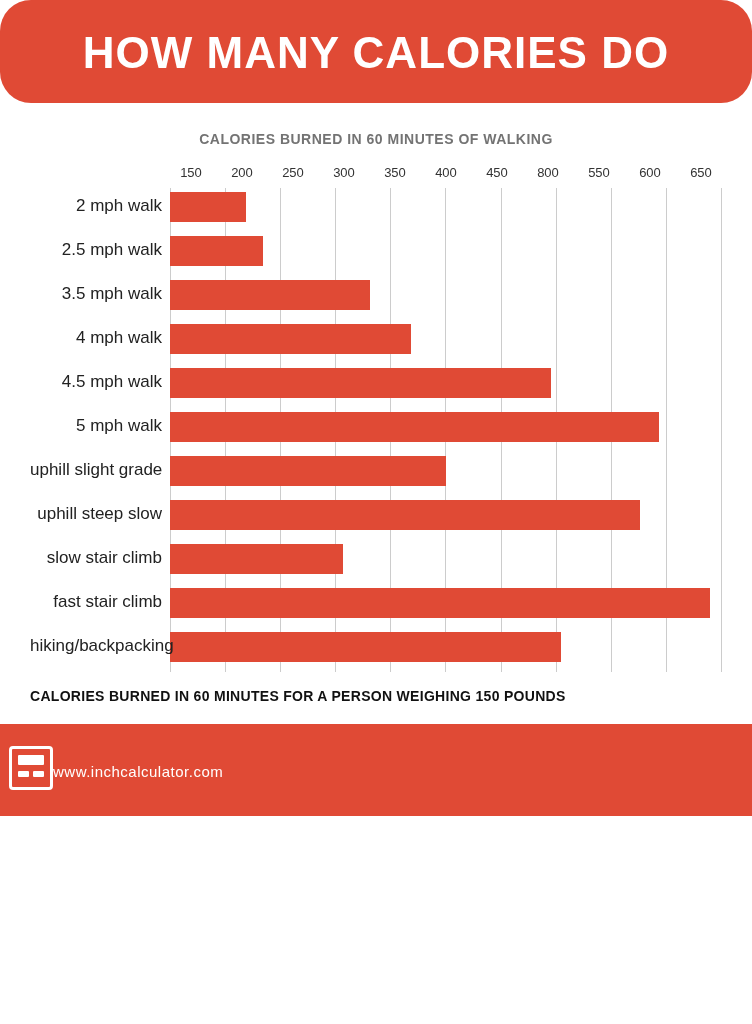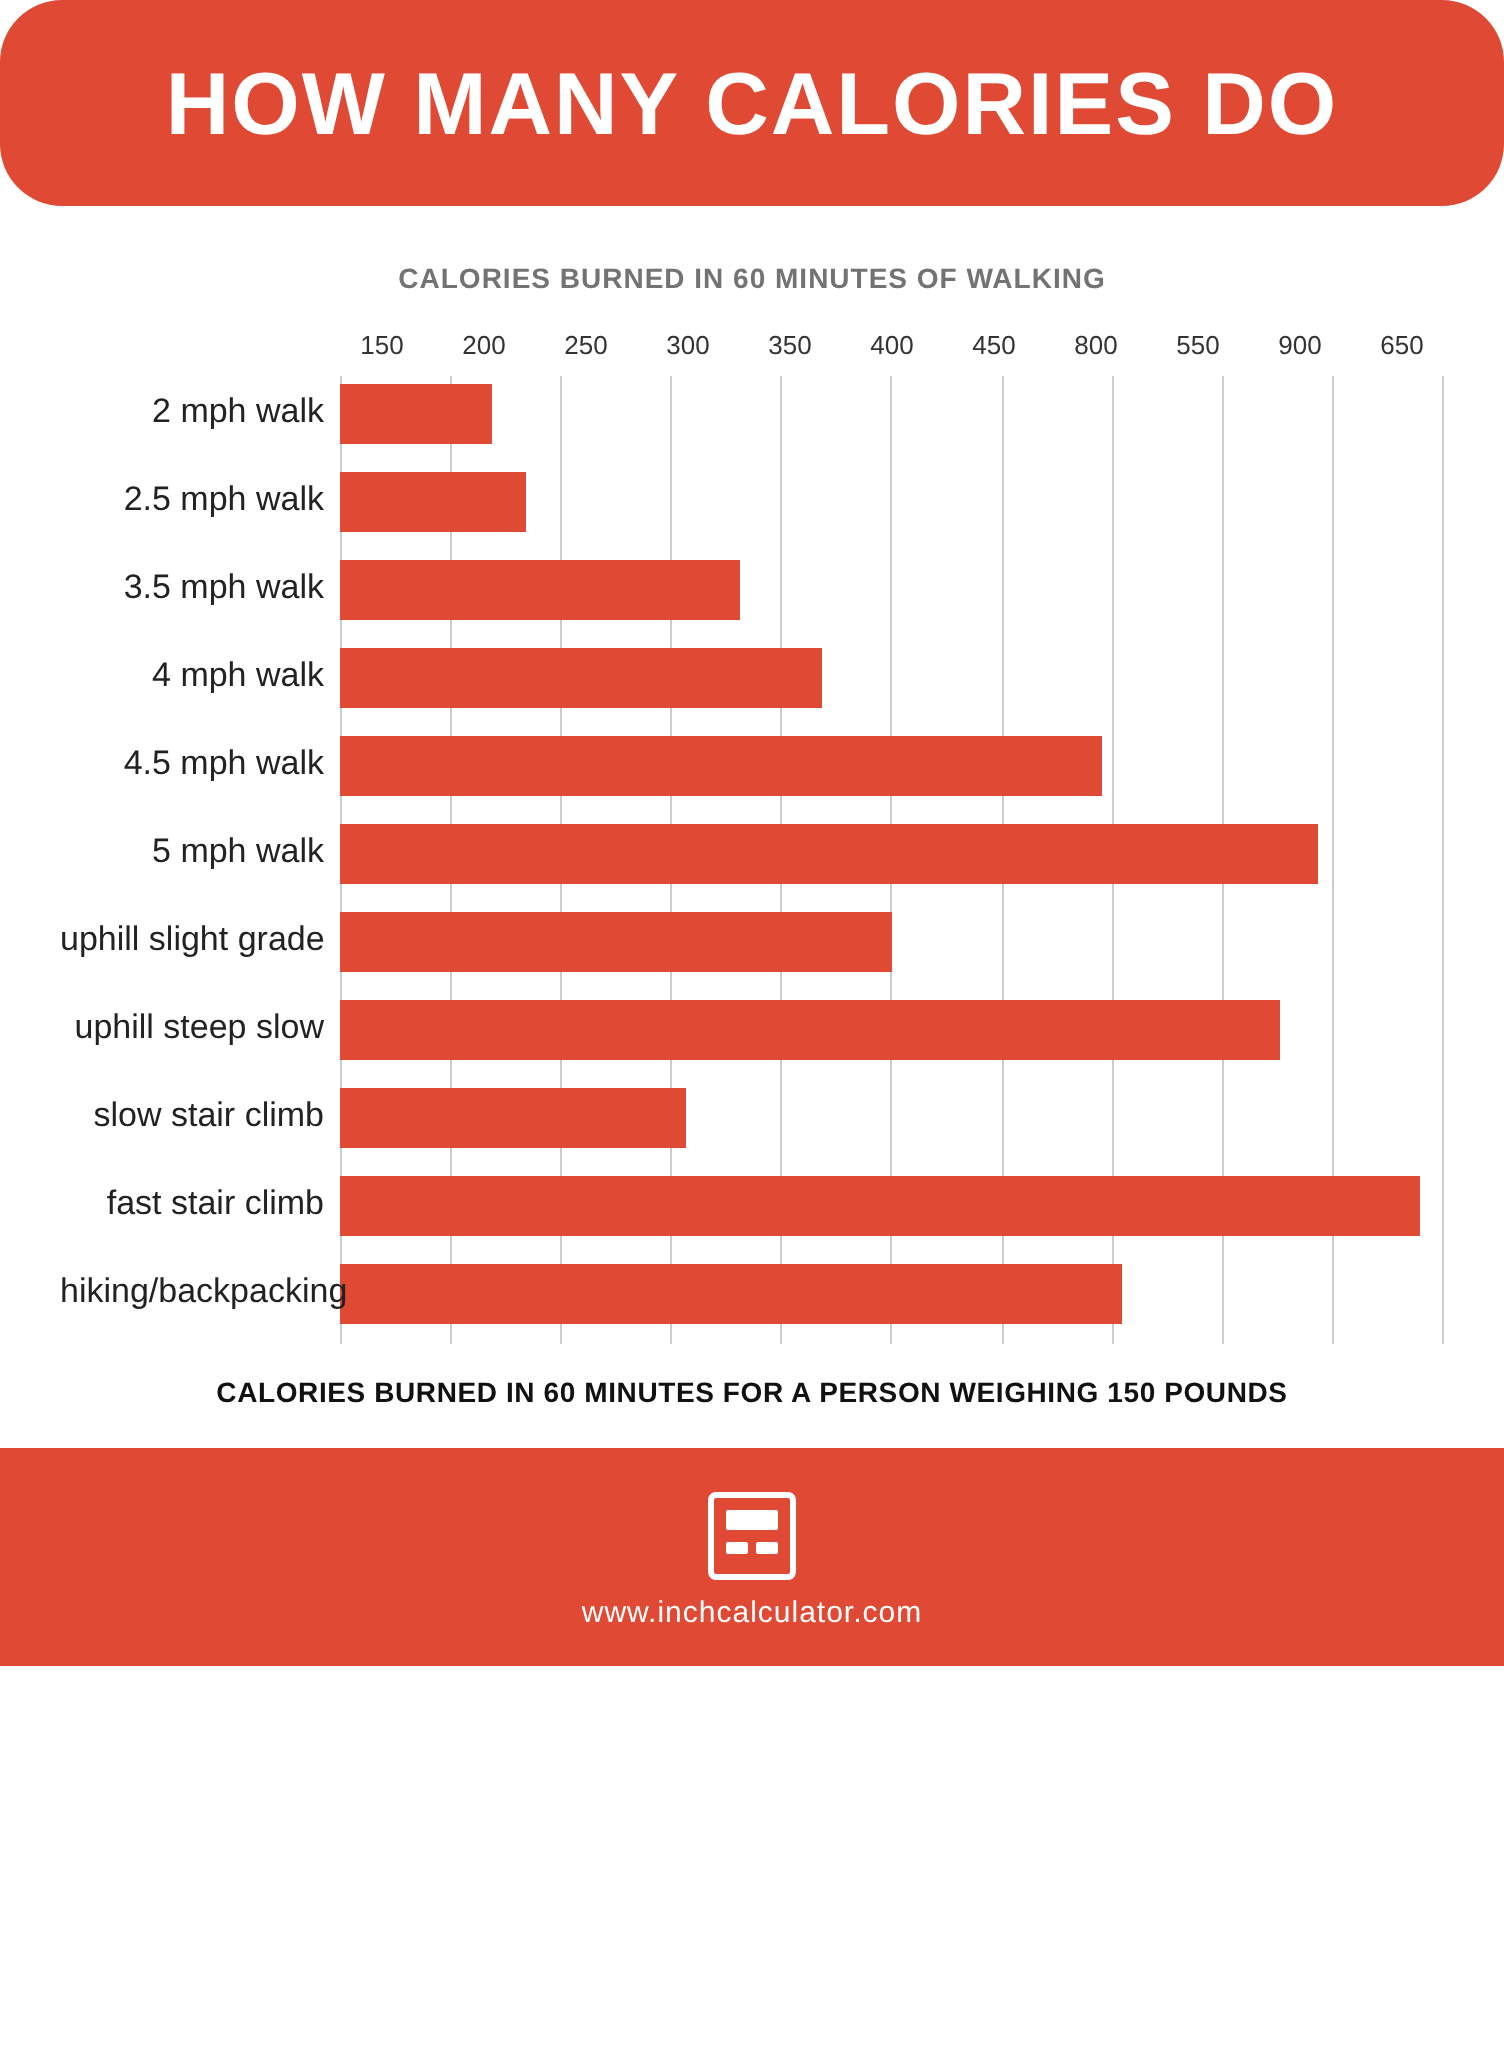--- a/index.html
+++ b/index.html
@@ -102,34 +102,33 @@
     }
 
     .bar {
       height: 30px;
       background-color: #e04a35;
       border-radius: 0;
       display: block;
     }
 
     .chart-subtitle {
-      text-align: center;
       font-size: 14px;
       font-weight: 800;
       color: #111;
       text-transform: uppercase;
       letter-spacing: 0.3px;
       margin-top: 16px;
     }
 
     .footer {
       background-color: #e04a35;
       padding: 22px 9px 18px;
       display: flex;
-      flex-direction: column;
+      flex-direction: row;
       align-items: center;
       margin-top: auto;
     }
 
     .calculator-icon {
       margin-bottom: 8px;
     }
 
     .footer-url {
       color: #fff;
@@ -177,21 +176,21 @@
     <div class="axis-labels" id="axis-labels-row">
         <span class="axis-label">150</span>
         <span class="axis-label">200</span>
         <span class="axis-label">250</span>
         <span class="axis-label">300</span>
         <span class="axis-label">350</span>
         <span class="axis-label">400</span>
         <span class="axis-label">450</span>
         <span class="axis-label">800</span>
         <span class="axis-label">550</span>
-        <span class="axis-label">900</span>
+        <span class="axis-label">600</span>
         <span class="axis-label">650</span>
       </div>
 
     <div class="bars-area" id="bars-area">
       <div class="grid-lines" id="grid-lines">
           <div class="grid-line"></div>
           <div class="grid-line"></div>
           <div class="grid-line"></div>
           <div class="grid-line"></div>
           <div class="grid-line"></div>

